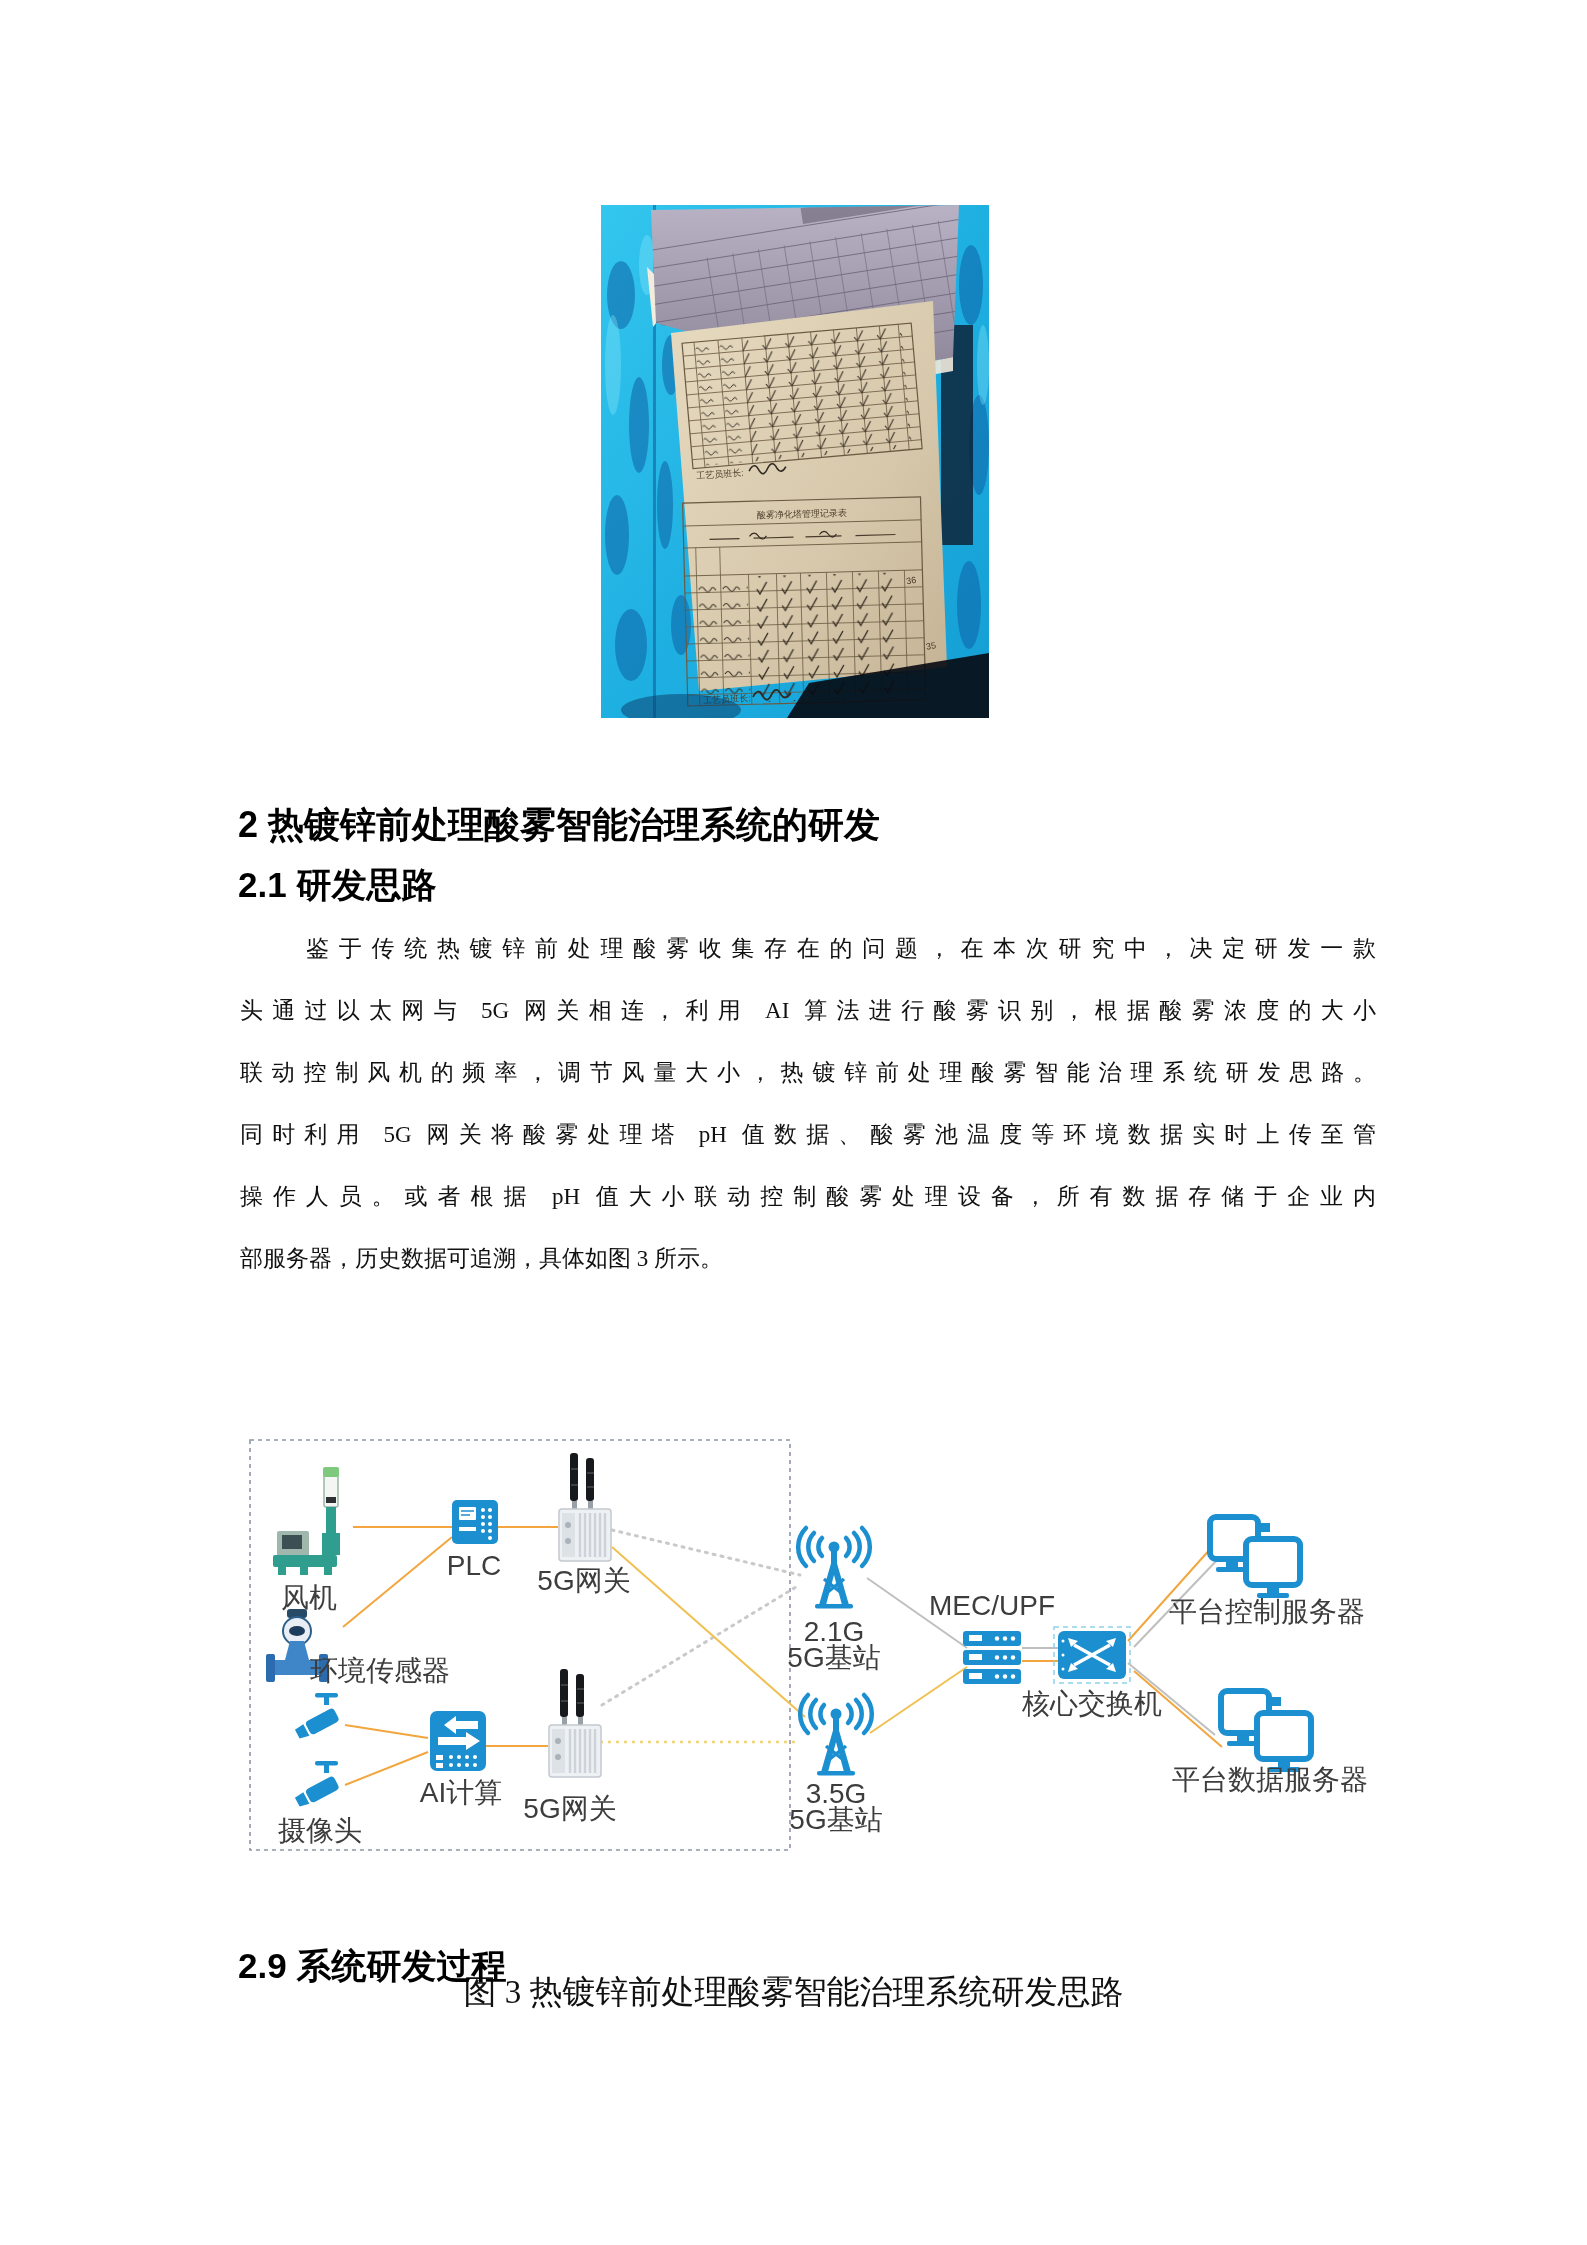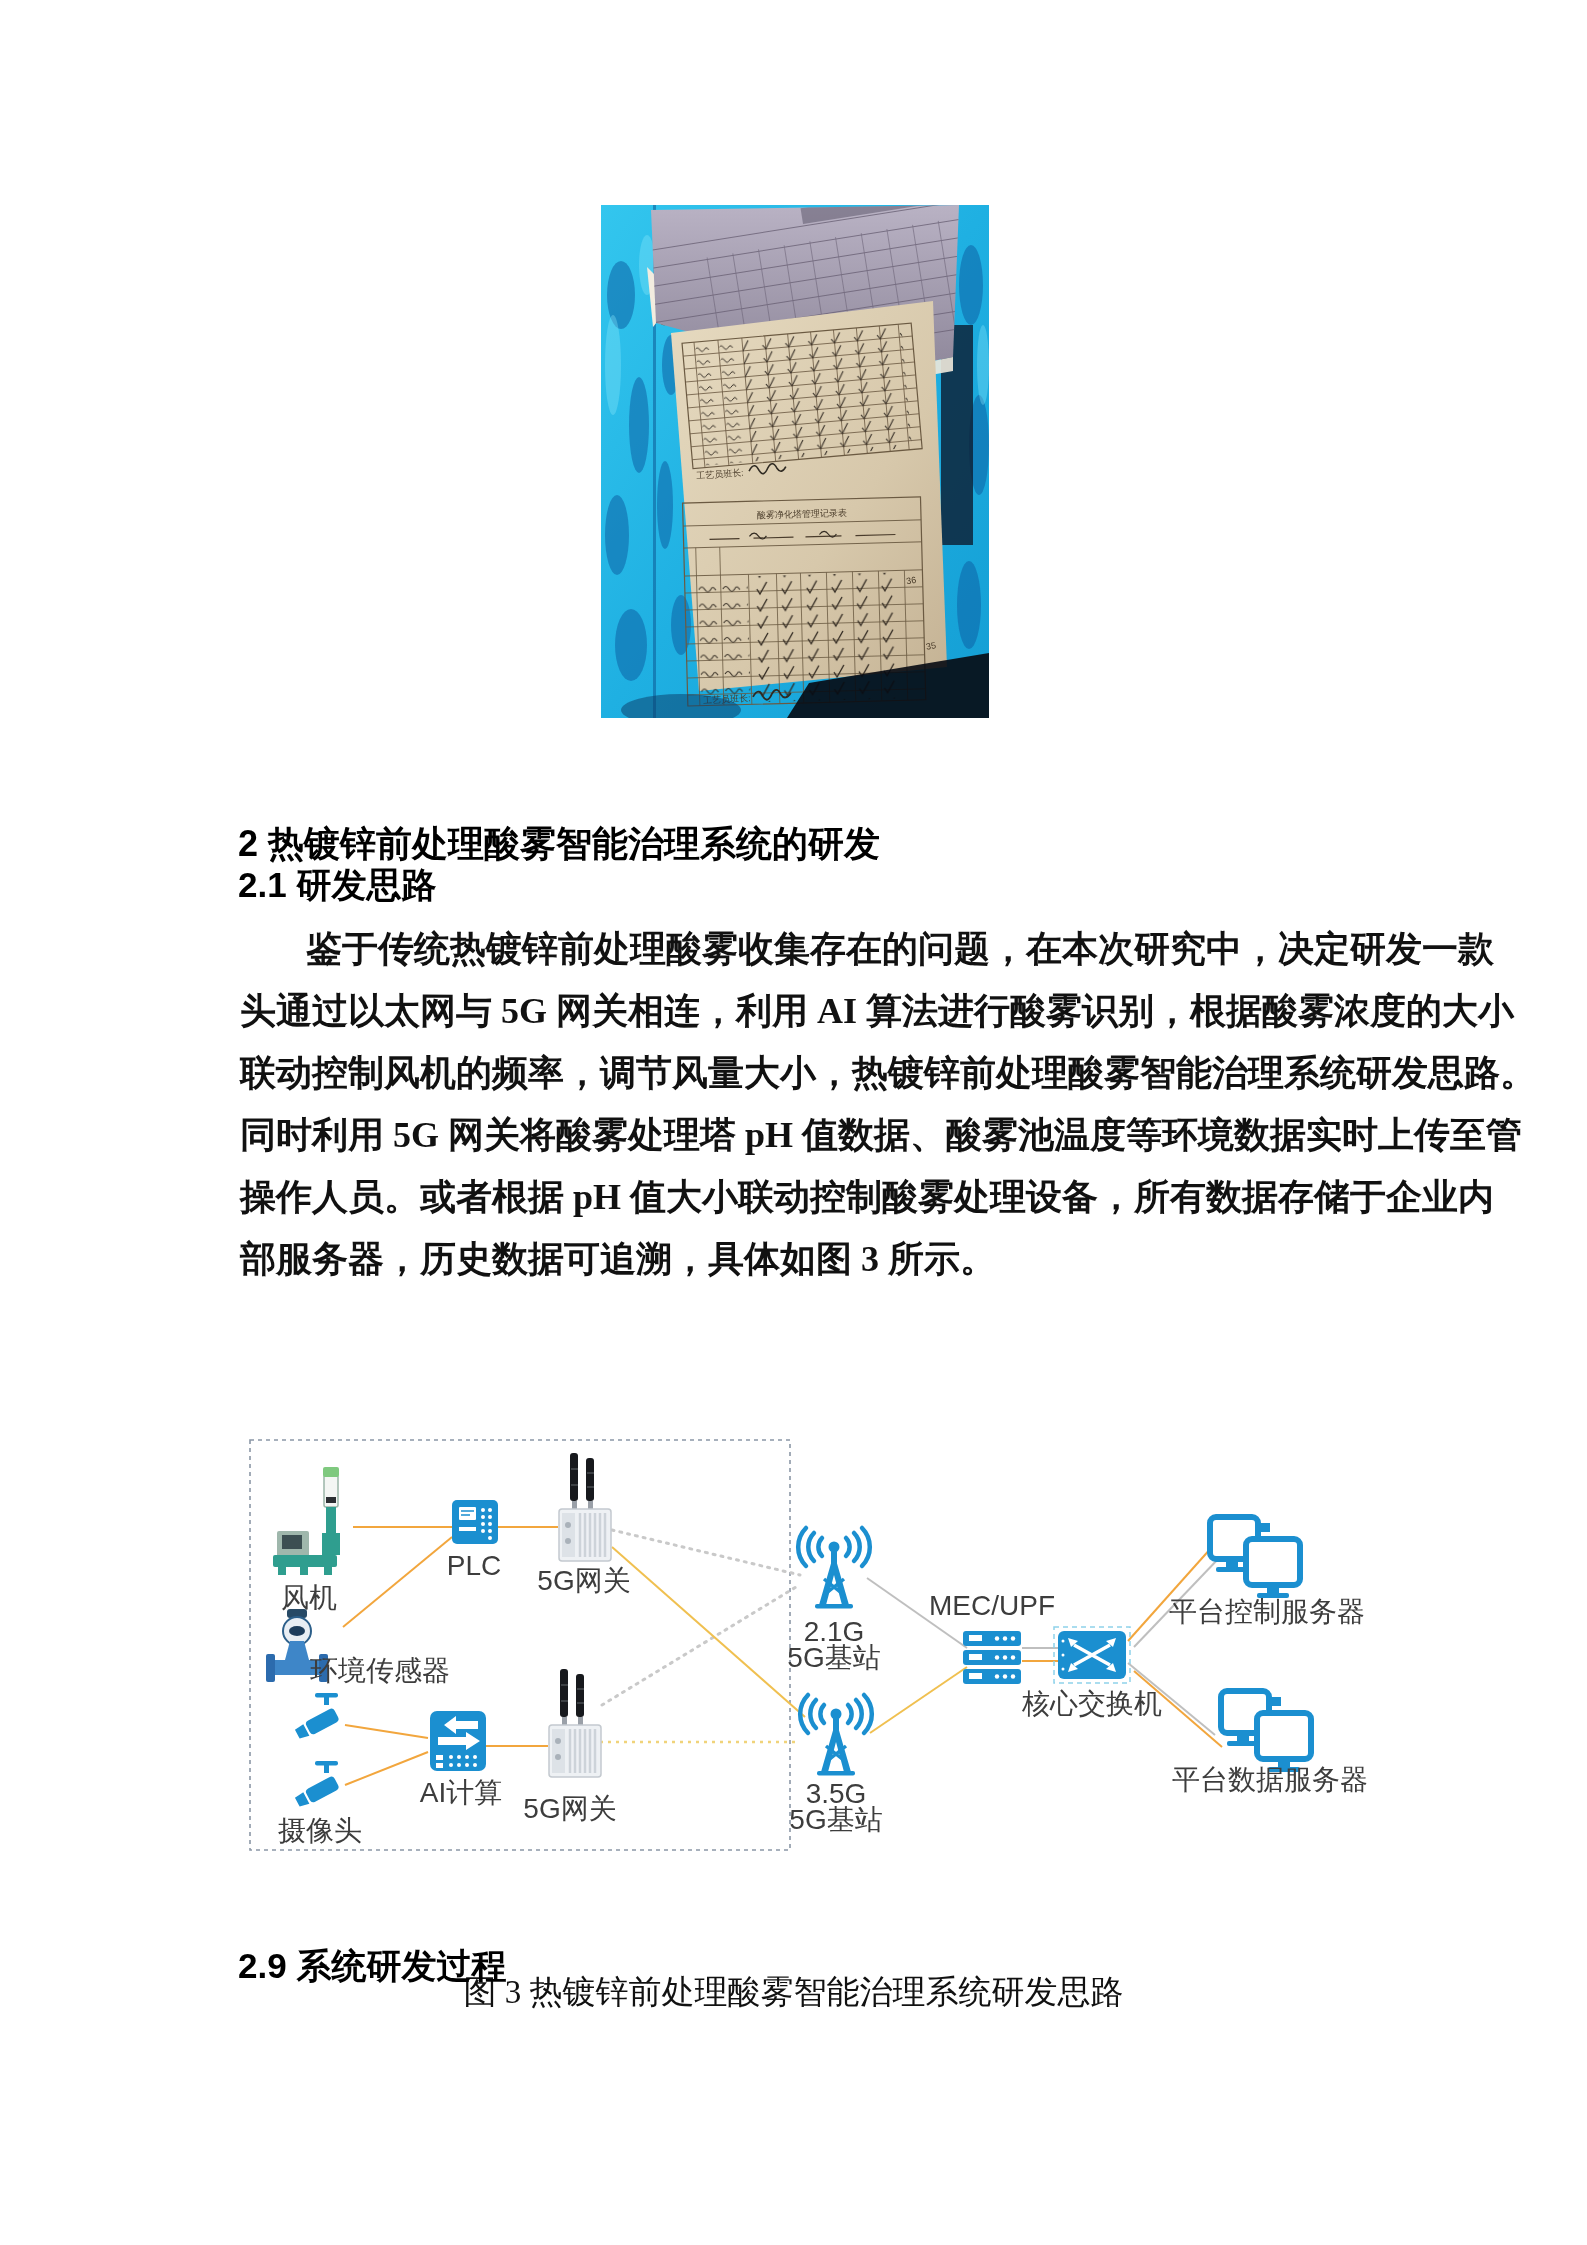--- a/index.html
+++ b/index.html
@@ -1,26 +1,26 @@
 <!DOCTYPE html>
 <html><head>
 <meta charset="utf-8">
 <style>
   html,body{margin:0;padding:0;background:#888;}
   #page{position:relative;width:1587px;height:2245px;background:#ffffff;overflow:hidden;
         font-family:"Liberation Serif","DejaVu Serif",serif;color:#111;}
   .abs{position:absolute;}
   .caption{left:0;width:1587px;text-align:center;font-size:33px;line-height:42px;}
   .h1{left:238px;font-family:"Liberation Sans","DejaVu Sans",sans-serif;font-weight:700;
-      font-size:36px;line-height:44px;color:#000;margin-top:19px;}
+      font-size:36px;line-height:44px;color:#000;}
   .h2{left:238px;font-family:"Liberation Sans","DejaVu Sans",sans-serif;font-weight:700;
       font-size:35px;line-height:44px;color:#000;}
   #para{left:240px;top:918px;width:1136px;}
-  .pline{width:1136px;height:62px;line-height:62px;font-size:36px;white-space:nowrap;
-         text-align:justify;text-align-last:justify;font-weight:bold;}
+  .pline{width:1136px;height:62px;line-height:62px;font-size:23px;white-space:nowrap;
+         text-align:justify;text-align-last:justify;}
   .pline.first{width:1070px;padding-left:66px;}
   .pline.last{text-align:right;text-align-last:left;}
   svg text{font-family:"Liberation Sans","DejaVu Sans",sans-serif;}
   .nodelabel{fill:#3d3d3d;font-size:28px;}
   .photo-tiny{fill:#4a3c2a;font-size:9px;font-family:"Liberation Sans",sans-serif;}
 </style>
 </head>
 <body>
 
 <div id="page">

